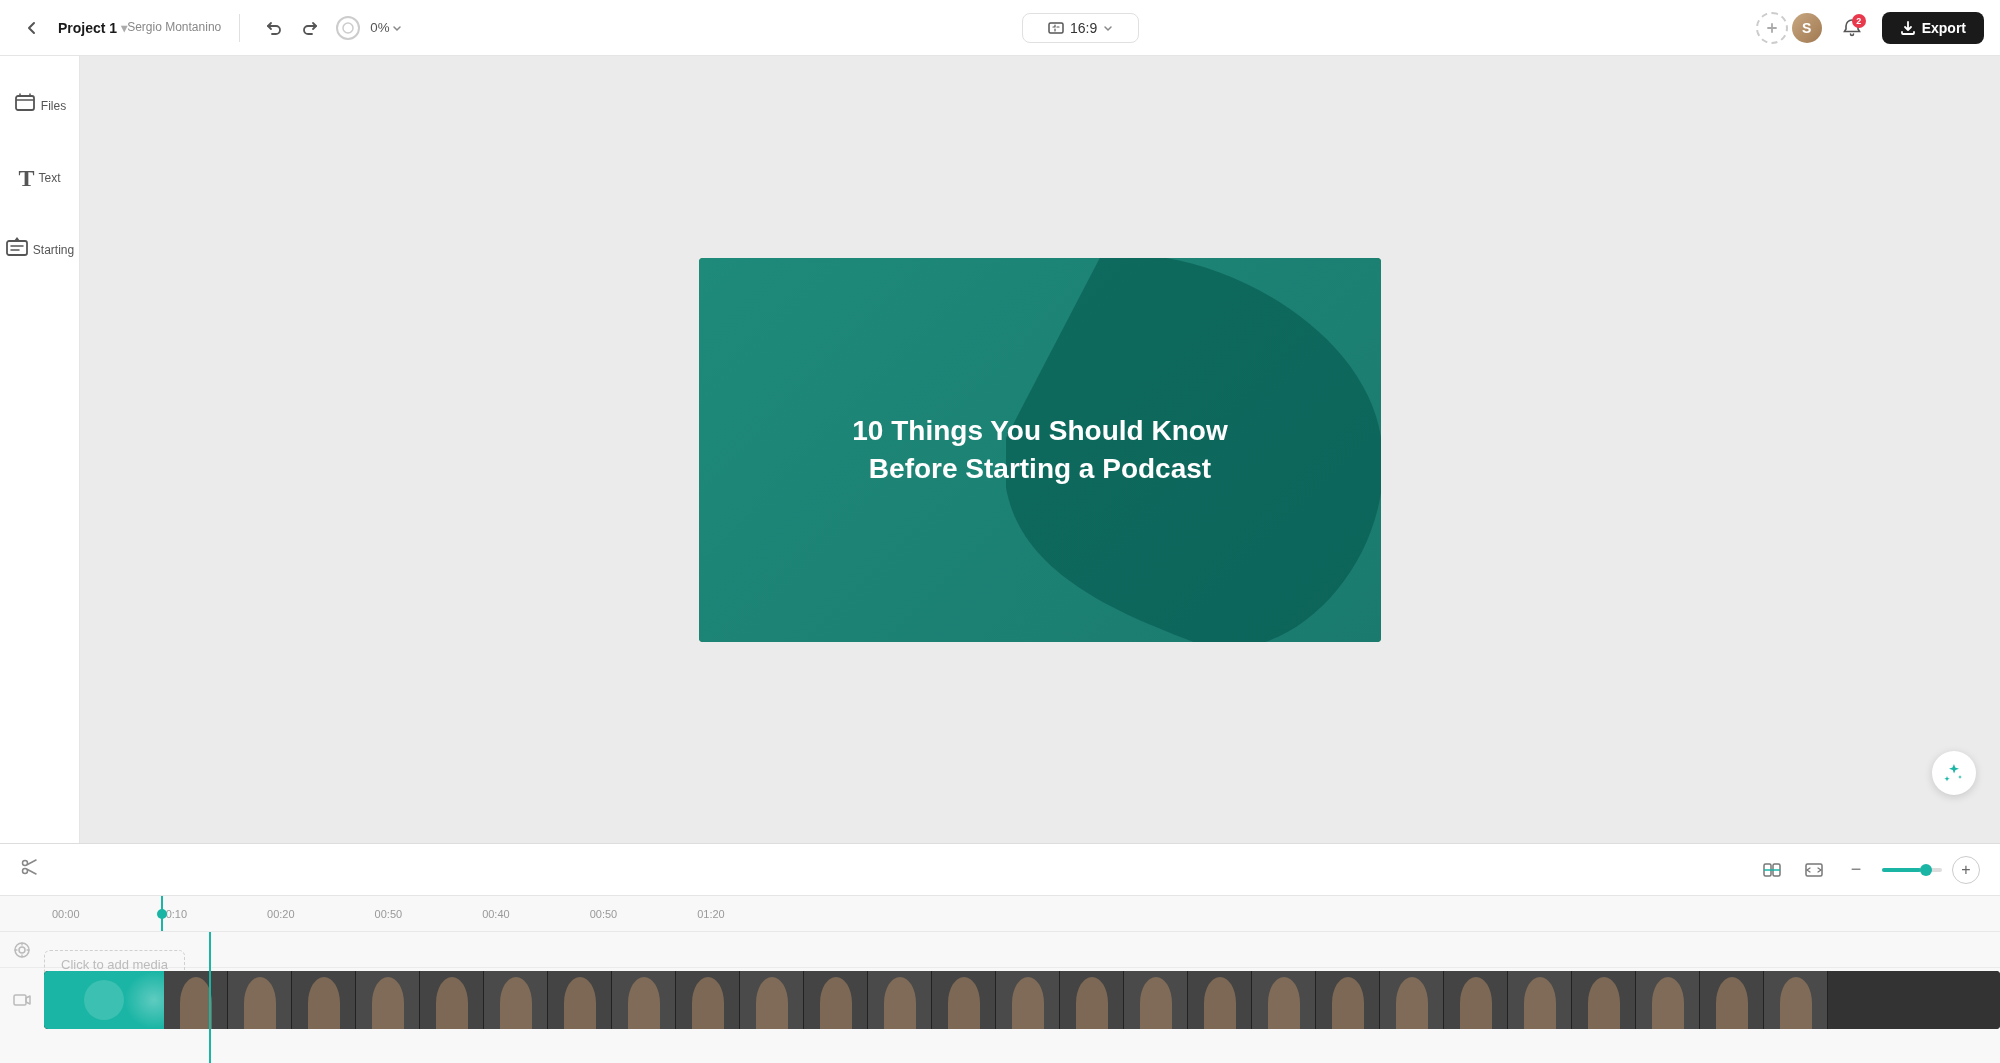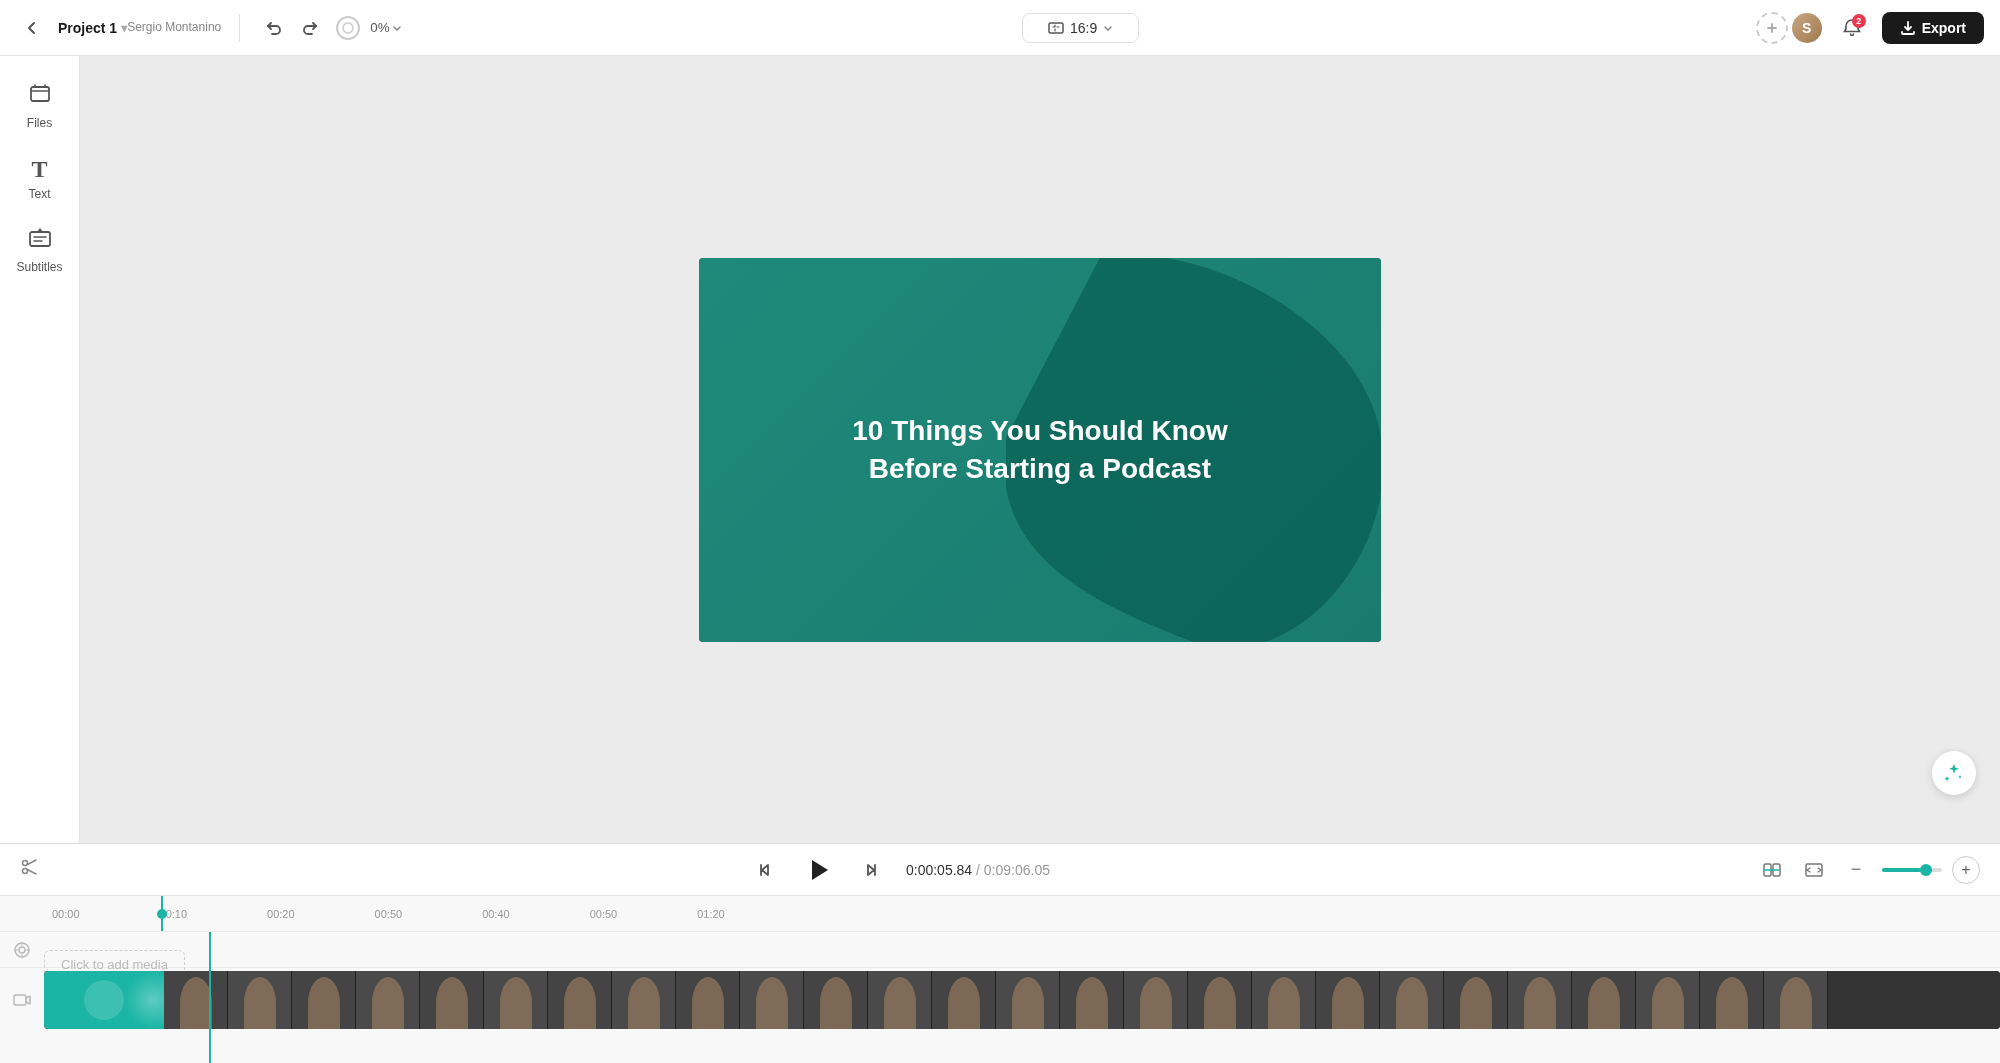--- a/index.html
+++ b/index.html
@@ -47,21 +47,21 @@
       flex-direction: column;
       align-items: center;
       padding: 16px 0;
       gap: 4px;
       flex-shrink: 0;
     }
     .sidebar-item {
       width: 68px;
       height: 68px;
       display: flex;
-      flex-direction: column;
+      flex-direction: row;
       align-items: center;
       justify-content: center;
       gap: 4px;
       cursor: pointer;
       border-radius: 10px;
       color: #555;
     }
     .sidebar-item .si-icon { font-size: 22px; }
     .sidebar-item .si-label { font-size: 12px; color: #555; }
 
@@ -408,21 +408,21 @@
       <span class="si-label">Text</span>
     </div>
     <div class="sidebar-item">
       <span class="si-icon">
         <svg width="24" height="24" viewBox="0 0 24 24" fill="none">
           <rect x="2" y="6" width="20" height="14" rx="2" stroke="#555" stroke-width="1.8"></rect>
           <path d="M6 11h12M6 15h8" stroke="#555" stroke-width="1.5" stroke-linecap="round"></path>
           <path d="M12 2l3 4H9l3-4z" fill="#555"></path>
         </svg>
       </span>
-      <span class="si-label">Subtitles</span>
+      <span class="si-label">Starting</span>
     </div>
   </div>
 
   <div class="canvas-area">
     <div class="video-preview">
       <div class="preview-bg">
 
         <svg class="blob-shape" viewBox="0 0 400 384" preserveAspectRatio="none">
           <path d="M100,0 C200,-20 380,60 400,180 C420,300 300,420 200,384 C100,348 -20,300 0,180 Z" fill="rgba(0,80,70,0.5)"></path>
         </svg>
@@ -450,42 +450,20 @@
     <div class="playback-left">
       <span class="scissors-icon">
         <svg width="20" height="20" viewBox="0 0 20 20" fill="none">
           <circle cx="5" cy="6" r="2.5" stroke="#888" stroke-width="1.5"></circle>
           <circle cx="5" cy="14" r="2.5" stroke="#888" stroke-width="1.5"></circle>
           <path d="M7.5 7.5L16 3M7.5 12.5L16 17" stroke="#888" stroke-width="1.5" stroke-linecap="round"></path>
         </svg>
       </span>
     </div>
 
-    <div class="playback-center">
-      <div class="play-control-btn">
-        <svg width="20" height="20" viewBox="0 0 20 20" fill="none">
-          <path d="M14 5L8 10l6 5V5zM7 5v10" stroke="#555" stroke-width="1.8" stroke-linecap="round" stroke-linejoin="round"></path>
-        </svg>
-      </div>
-      <div class="play-btn-main">
-        <svg width="28" height="28" viewBox="0 0 28 28" fill="none">
-          <polygon points="8,4 24,14 8,24" fill="#222"></polygon>
-        </svg>
-      </div>
-      <div class="play-control-btn">
-        <svg width="20" height="20" viewBox="0 0 20 20" fill="none">
-          <path d="M6 5l6 5-6 5V5zM13 5v10" stroke="#555" stroke-width="1.8" stroke-linecap="round" stroke-linejoin="round"></path>
-        </svg>
-      </div>
-      <div class="time-display">
-        <span class="time-current">0:00:05.84</span>
-        <span class="time-sep"> / </span>
-        <span class="time-total">0:09:06.05</span>
-      </div>
-    </div>
 
     <div class="playback-right">
       <div class="playback-icon-btn">
         <svg width="20" height="20" viewBox="0 0 20 20" fill="none">
           <rect x="2" y="4" width="7" height="12" rx="1.5" stroke="#777" stroke-width="1.5"></rect>
           <rect x="11" y="4" width="7" height="12" rx="1.5" stroke="#777" stroke-width="1.5"></rect>
           <path d="M2 10h16" stroke="#1ab5a5" stroke-width="1.5"></path>
         </svg>
       </div>
       <div class="playback-icon-btn">

